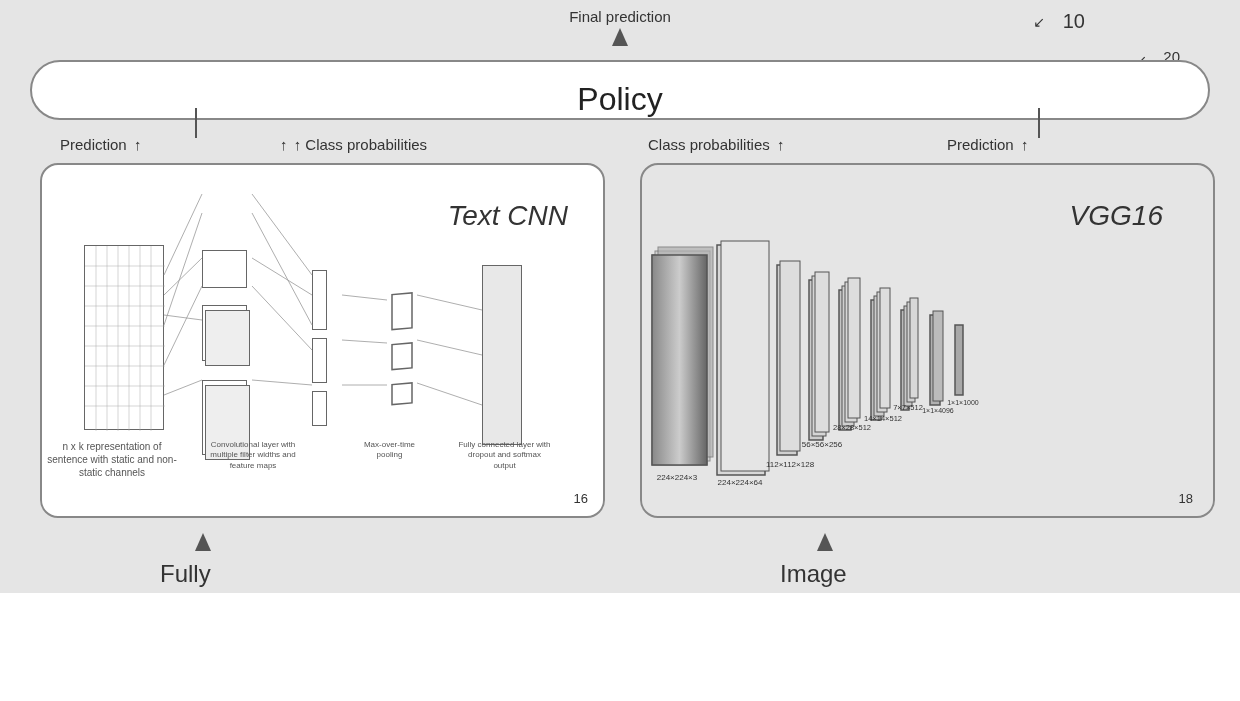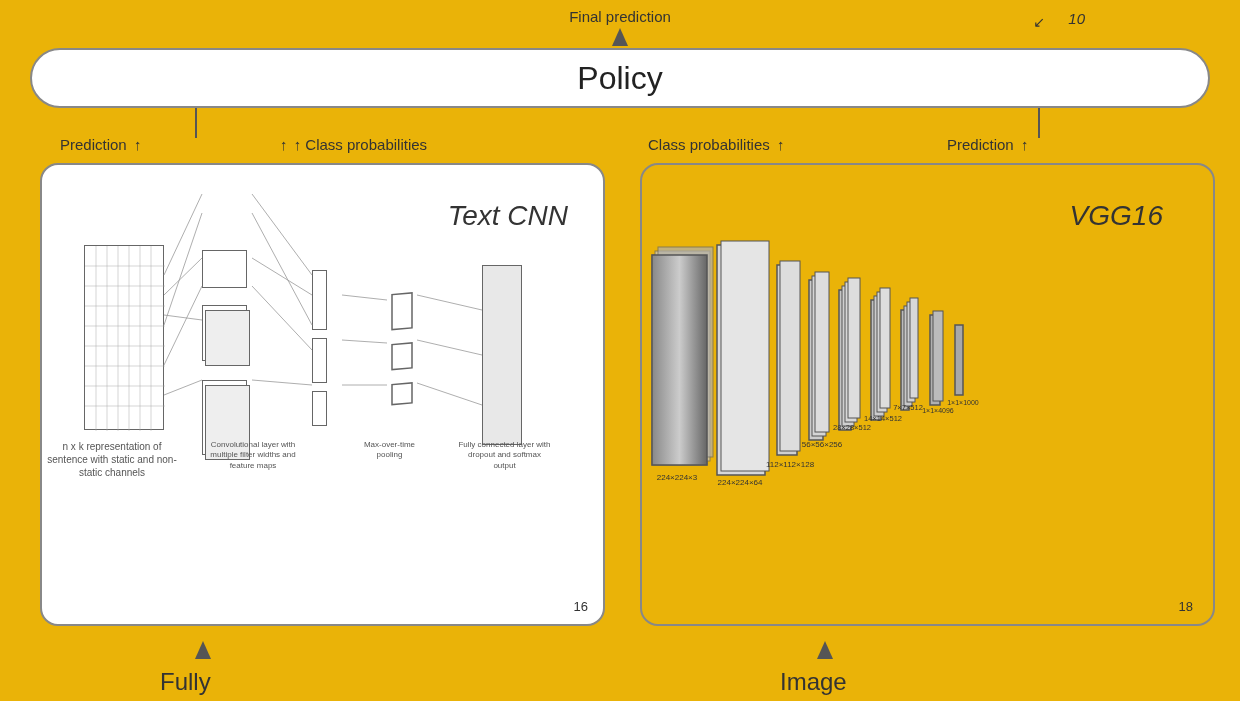--- a/index.html
+++ b/index.html
@@ -7,36 +7,36 @@
       width: 1240px;
       height: 701px;
       background: #ffffff;
       font-family: Arial, sans-serif;
       overflow: hidden;
       position: relative;
     }
 
     .page-container {
       width: 1240px;
-      height: 701px;
+      height: 593px;
       position: relative;
-      background: #eab308;
+      background: #e5e5e5;
     }
 
     
     .policy-box {
       position: absolute;
-      top: 48px;
+      top: 60px;
       left: 30px;
       right: 30px;
       height: 60px;
       border: 2px solid #888;
       border-radius: 30px;
       display: flex;
-      align-items: center;
+      align-items: flex-end;
       justify-content: center;
       background: #fff;
     }
     .policy-label {
       font-size: 32px;
       font-weight: normal;
       color: #222;
     }
 
     
@@ -72,21 +72,21 @@
   <div style="position:absolute; top:8px; left:50%; transform:translateX(-50%); text-align:center;">
     <span style="font-size:15px; color:#333;">Final prediction</span>
   </div>
   <div style="position:absolute; top:28px; left:50%; transform:translateX(-50%);">
     <svg width="16" height="18">
         <polygon points="8,0 0,18 16,18" fill="#555"></polygon>
       </svg>
   </div>
 
   <div style="position:absolute; top:14px; right:195px; font-size:14px; color:#333;">↙</div>
-  <div style="position:absolute; top:10px; right:155px; font-size:15px; color:#333;font-style:italic;">10</div>
+  <div style="position:absolute; top:10px; right:155px; font-size:20px; color:#333;">10</div>
 
   <div style="position:absolute; top:52px; right:93px; font-size:14px; color:#333;">↙</div>
   <div style="position:absolute; top:48px; right:60px; font-size:15px; color:#333;">20</div>
 
   <div class="policy-box">
     <span class="policy-label">Policy</span>
   </div>
 
   <div style="position:absolute; top:108px; left:195px; width:2px; height:30px; background:#555;"></div>
 

